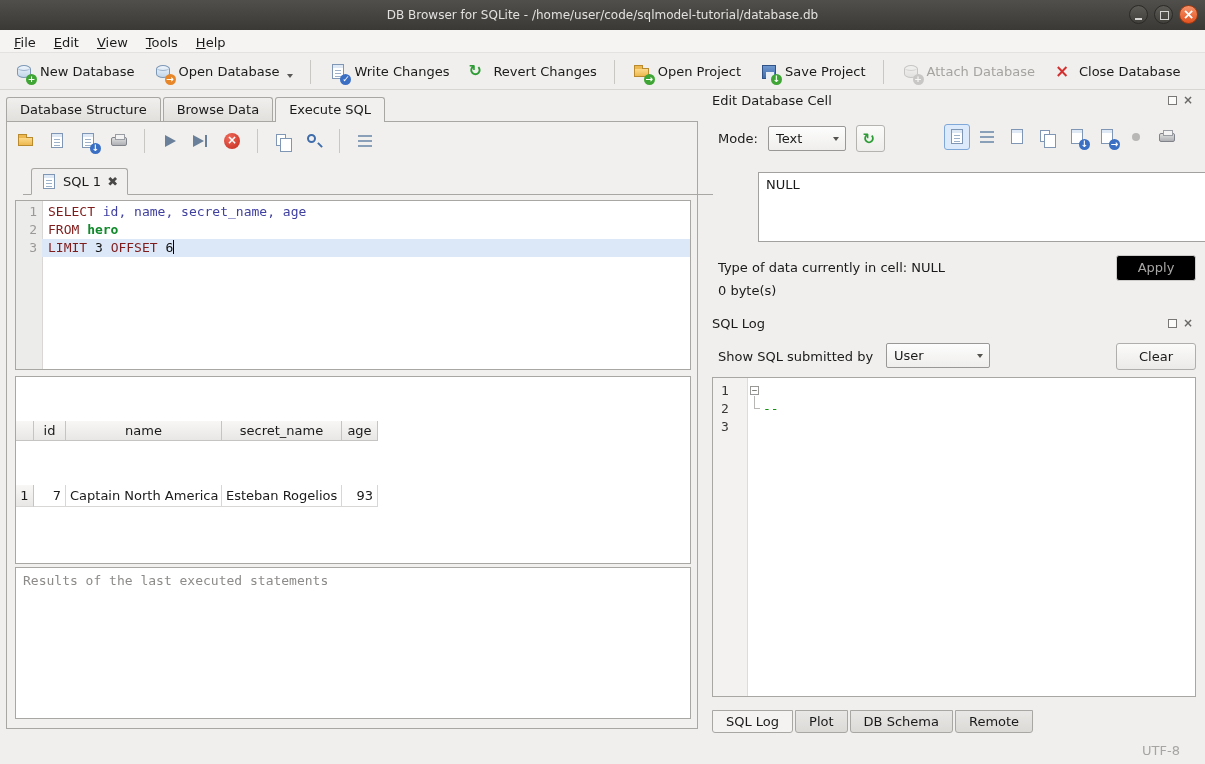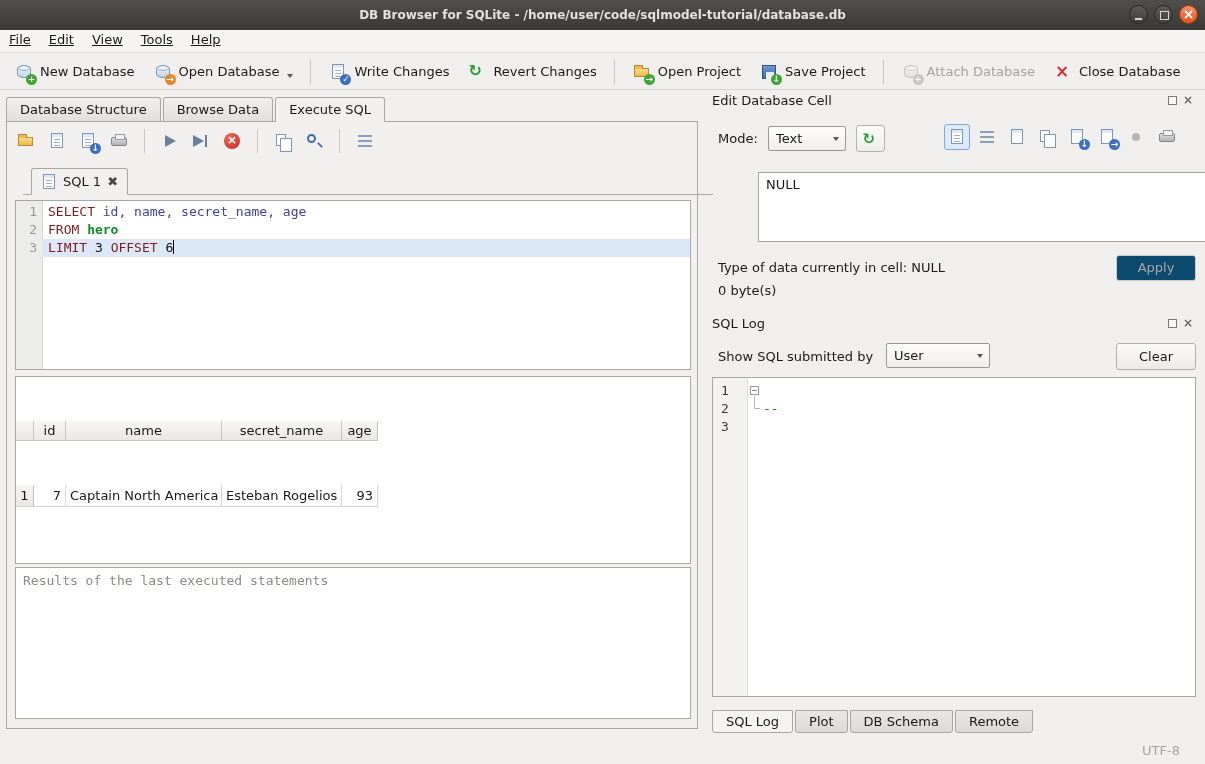--- a/index.html
+++ b/index.html
@@ -5,32 +5,32 @@
   * { box-sizing: border-box; margin: 0; padding: 0; }
   html,body { width:1205px; height:764px; }
   body {
     position: relative; overflow: hidden;
     background:#f0efed; color:#1a1a1a;
     font-family:"DejaVu Sans","Liberation Sans",sans-serif; font-size:13px;
   }
   
   .titlebar{position:absolute;left:0;top:0;width:1205px;height:30px;
     background:linear-gradient(#514f4b,#3b3935);display:flex;align-items:center;justify-content:center;}
-  .titlebar .title{color:#e2e1df;font-weight:bold;font-size:12px;}
+  .titlebar .title{color:#e2e1df;font-weight:normal;font-size:12px;}
   .win-controls{position:absolute;right:7px;top:5px;display:flex;gap:6px;}
   .wbtn{width:19px;height:19px;border-radius:50%;border:1px solid #2c2a27;
     background:linear-gradient(#5c5a55,#42403b);position:relative;cursor:default;}
   .wbtn.min::before{content:"";position:absolute;left:5px;top:12px;width:7px;height:2px;background:#d6d5d3;}
   .wbtn.max::before{content:"";position:absolute;left:5px;top:5px;width:7px;height:7px;border:1.5px solid #d6d5d3;}
   .wbtn.close{background:linear-gradient(#f6926a,#e3521f);border-color:#9e3a12;}
   .wbtn.close::before{content:"\00D7";position:absolute;left:0;top:0;width:17px;height:17px;
     color:#fff;font:bold 14px/17px "DejaVu Sans";text-align:center;}
   
   .menubar{position:absolute;left:0;top:30px;width:1205px;height:23px;background:#f5f4f3;
-    border-bottom:1px solid #e3e2e0;display:flex;align-items:flex-start;text-decoration:underline;}
+    border-bottom:1px solid #e3e2e0;display:flex;align-items:flex-end;padding-left:5px;}
   .menu-item{display:inline-block;padding:2px 9px;}
   .menu-item::first-letter{text-decoration:underline;}
   
   .toolbar{position:absolute;left:0;top:54px;width:1205px;height:36px;border-bottom:1px solid #d8d6d3;
     display:flex;align-items:center;padding-left:6px;gap:2px;}
   .tbtn{display:flex;align-items:center;gap:6px;padding:4px 8px;border-radius:3px;}
   .tbtn.disabled{color:#a5a3a0;}
   .tbtn.disabled .ic{opacity:.45;filter:grayscale(1);}
   .sep-v{width:1px;height:24px;background:#c9c7c4;margin:0 7px;}
   
@@ -129,21 +129,21 @@
   .d-close::before{content:"\00D7";}
   .field-label{position:absolute;}
   .combo{position:absolute;height:25px;border:1px solid #9a9896;border-radius:2px;
     background:linear-gradient(#fdfdfd,#efeeec);display:flex;align-items:center;padding:0 20px 0 7px;}
   .combo::after{content:"";position:absolute;right:6px;top:10px;width:0;height:0;
     border-left:3.5px solid transparent;border-right:3.5px solid transparent;border-top:4.5px solid #55534f;}
   .cellbox{position:absolute;left:718px;top:172px;width:468px;height:70px;border:1px solid #a3a19f;background:#fff;
     padding:4px 7px;margin-left:40px;}
   .btn{position:absolute;height:26px;border:1px solid #b0aeac;border-radius:3px;text-align:center;
     background:linear-gradient(#fbfbfa,#eceae8);line-height:24px;}
-  .btn.disabled{color:#a8a6a4;border-color:#cecccA;background:#0c4a6e;}
+  .btn.disabled{color:#a8a6a4;border-color:#cecccA;background:#000000;}
   
   .logbox{position:absolute;left:712px;top:377px;width:484px;height:320px;border:1px solid #a9a7a4;background:#fff;overflow:hidden;}
   .logbox::before{content:"";position:absolute;left:0;top:0;bottom:0;width:34px;background:#f3f2f1;border-right:1px solid #dedcda;}
   .log-line{position:relative;display:flex;height:18px;line-height:18px;
     font-family:"DejaVu Sans Mono","Liberation Mono",monospace;font-size:13px;}
   .log-line:first-child{margin-top:4px;}
   .log-ln{width:34px;flex:none;text-align:left;padding-left:8px;color:#3a3836;z-index:1;}
   .fold-col{width:16px;flex:none;position:relative;}
   .fold{position:absolute;left:3px;top:4px;width:9px;height:9px;border:1px solid #9a9896;background:#fff;}
   .fold::before{content:"\2212";position:absolute;left:0;top:-1px;width:7px;color:#55534f;font:9px/9px "DejaVu Sans Mono";text-align:center;}

